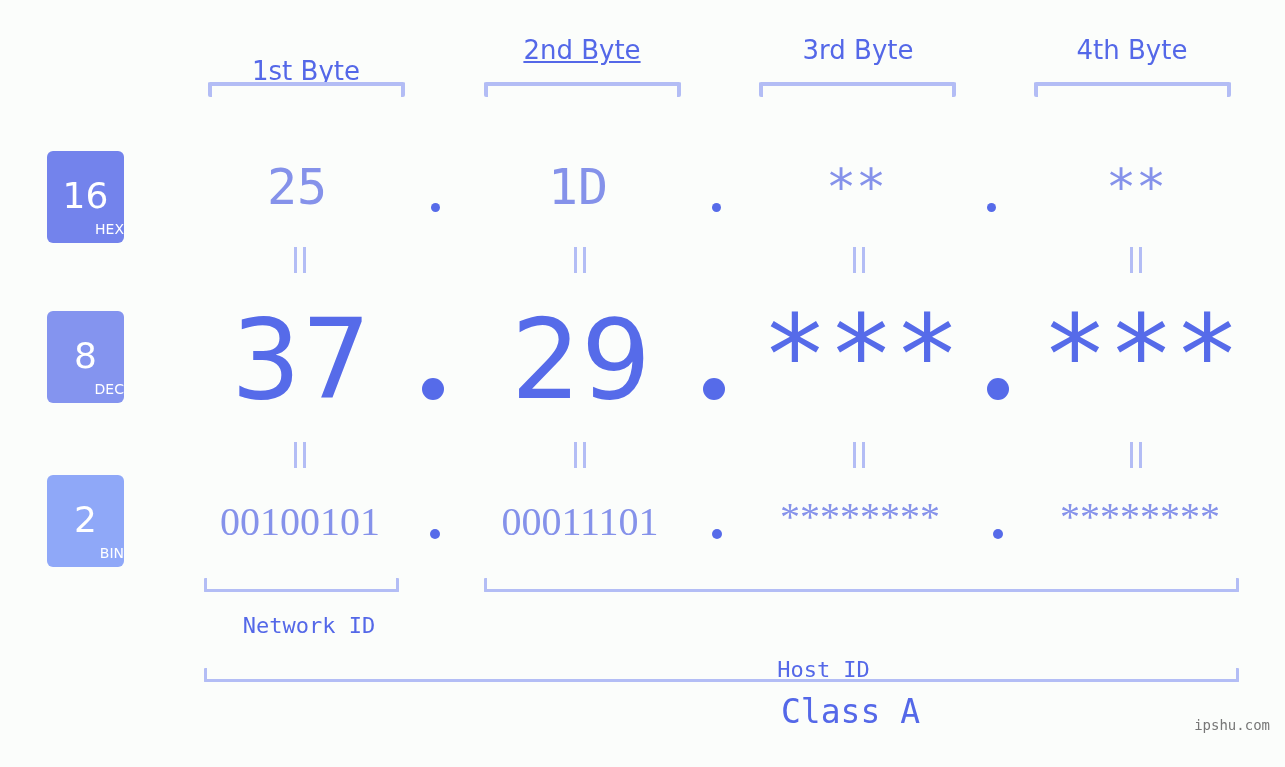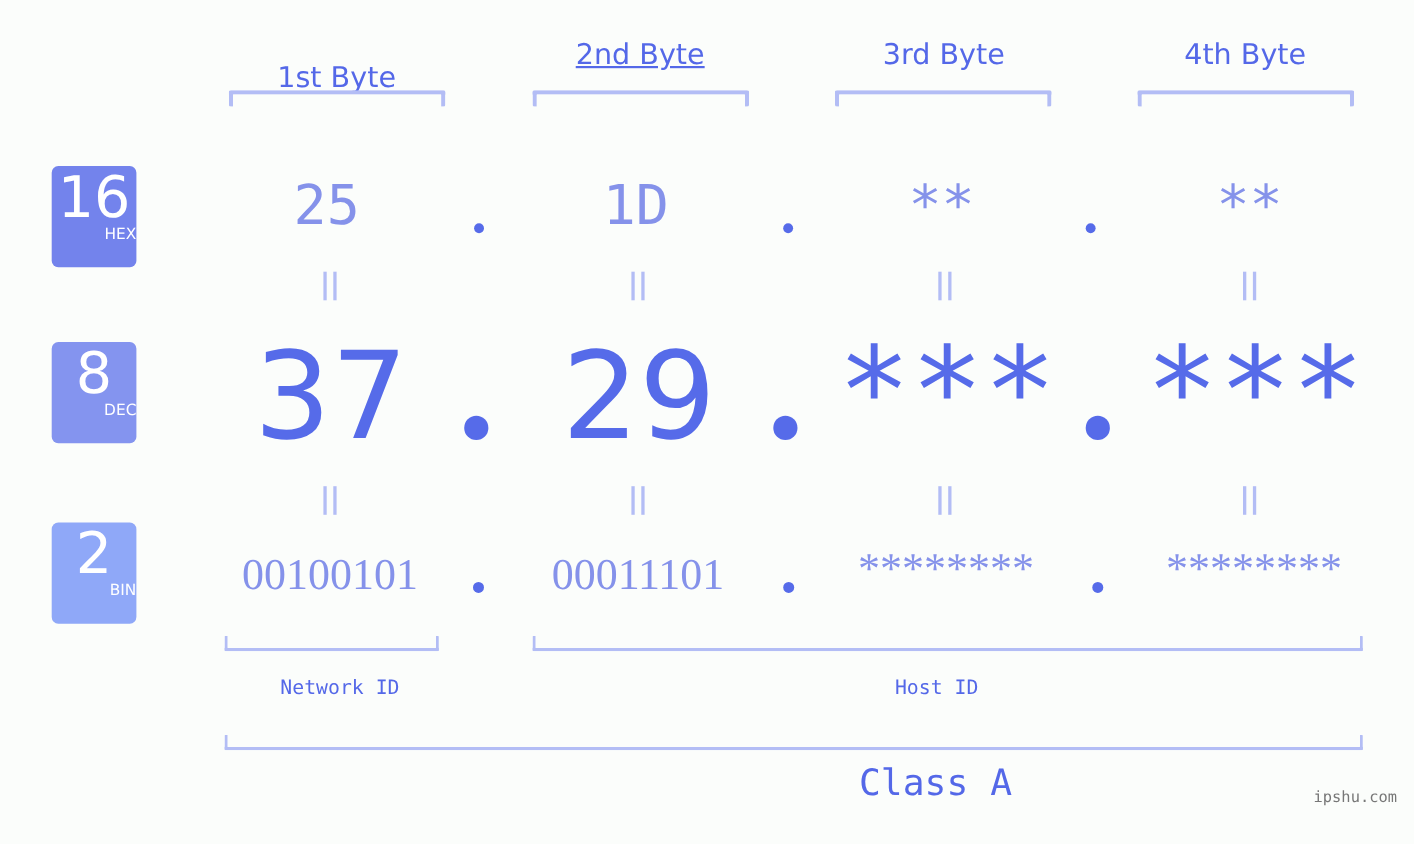--- a/index.html
+++ b/index.html
@@ -22,21 +22,21 @@
   }
   .bracket-bottom {
     height: 14px;
     border: 3px solid #b3bdf5; border-top: none;
     box-sizing: border-box; border-radius: 1px;
   }
   .badge {
     left: 47px; width: 77px; height: 92px;
     border-radius: 6px; color: #fff; text-align: center;
   }
-  .badge .num { display:block; font-size: 52px; line-height: 42px; margin-top: 8px; }
+  .badge .num { display:block; font-size: 36px; line-height: 42px; margin-top: 24px; }
   .badge .lbl { display:block; font-size: 14px; line-height: 24px; text-align: right; }
   .hex-val {
     top: 155px; width: 240px; text-align: center;
     font-family: "DejaVu Sans Mono", monospace;
     font-size: 50px; line-height: 64px; color: #8592ea;
   }
   .dec-val {
     top: 300px; width: 280px; text-align: center;
     font-family: "DejaVu Sans", sans-serif;
     font-size: 110px; line-height: 120px; color: #566be9;
@@ -51,21 +51,21 @@
     width: 40px; text-align: center;
     font-size: 34px; line-height: 40px; color: #b3bdf5;
   }
   .dot { border-radius: 50%; background: #566be9; }
   .dot.sm { width: 10px; height: 10px; }
   .dot.lg { width: 22px; height: 22px; }
   .dot.md { width: 9px; height: 9px; }
   .id-label {
     top: 612px; text-align: center;
     font-family: "DejaVu Sans Mono", monospace;
-    font-size: 18px; line-height: 28px; color: #5468e8;
+    font-size: 22px; line-height: 28px; color: #5468e8;
   }
   .class-label {
     top: 690px; left: 520px; width: 400px; text-align: right;
     font-family: "DejaVu Sans Mono", monospace;
     font-size: 33px; line-height: 44px; color: #5468e8;
   }
   .watermark {
     top: 716px; left: 1180px; width: 90px; text-align: right;
     font-family: "DejaVu Sans Mono", monospace;
     font-size: 14px; line-height: 18px; color: #777;
@@ -127,18 +127,18 @@
 <div class="abs bin-val" style="left:450px;">00011101</div>
 <div class="abs bin-val" style="left:730px; top:490px;">********</div>
 <div class="abs bin-val" style="left:1010px; top:490px;">********</div>
 <div class="abs dot sm" style="left:430px; top:529px;"></div>
 <div class="abs dot sm" style="left:712px; top:529px;"></div>
 <div class="abs dot sm" style="left:993px; top:529px;"></div>
 
 <div class="abs bracket-bottom" style="left:204px; top:578px; width:195px;"></div>
 <div class="abs bracket-bottom" style="left:484px; top:578px; width:755px;"></div>
 <div class="abs id-label" style="left:204px; width:210px;">Network ID</div>
-<div class="abs id-label" style="left:744px; width:215px;">Host ID</div>
+<div class="abs id-label" style="left:716px; width:215px;margin-top:44px;">Host ID</div>
 
 <div class="abs bracket-bottom" style="left:204px; top:668px; width:1035px;"></div>
 <div class="abs class-label">Class A</div>
 
 <div class="abs watermark">ipshu.com</div>
 
 </body></html>

